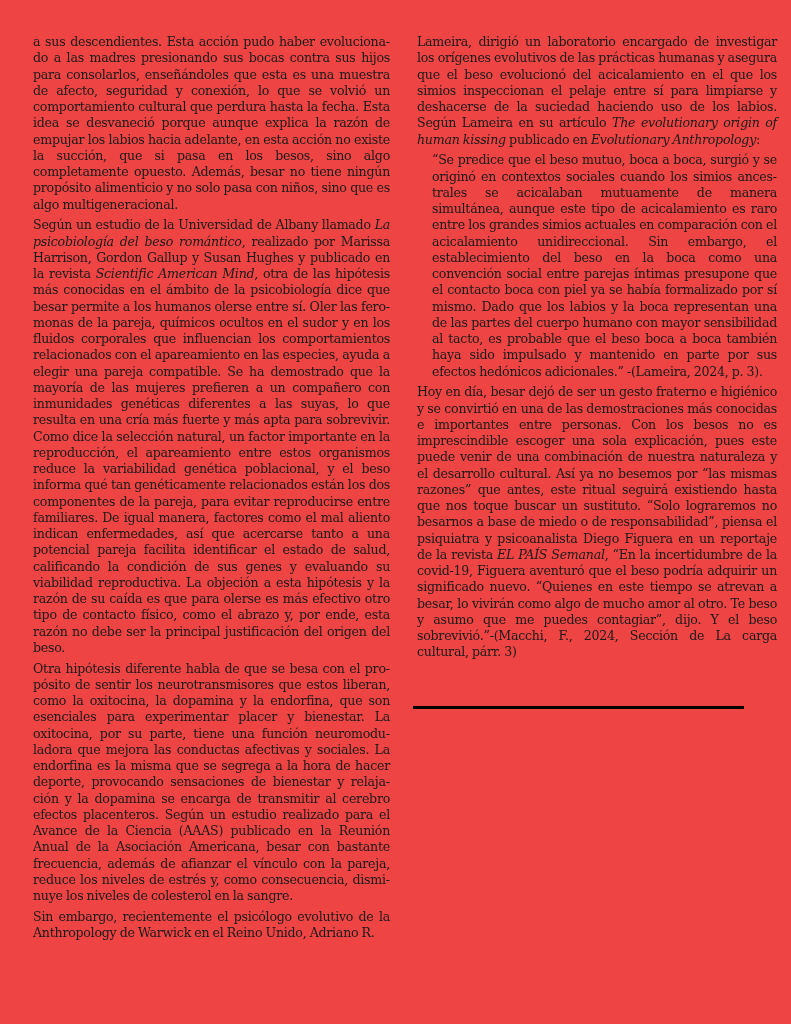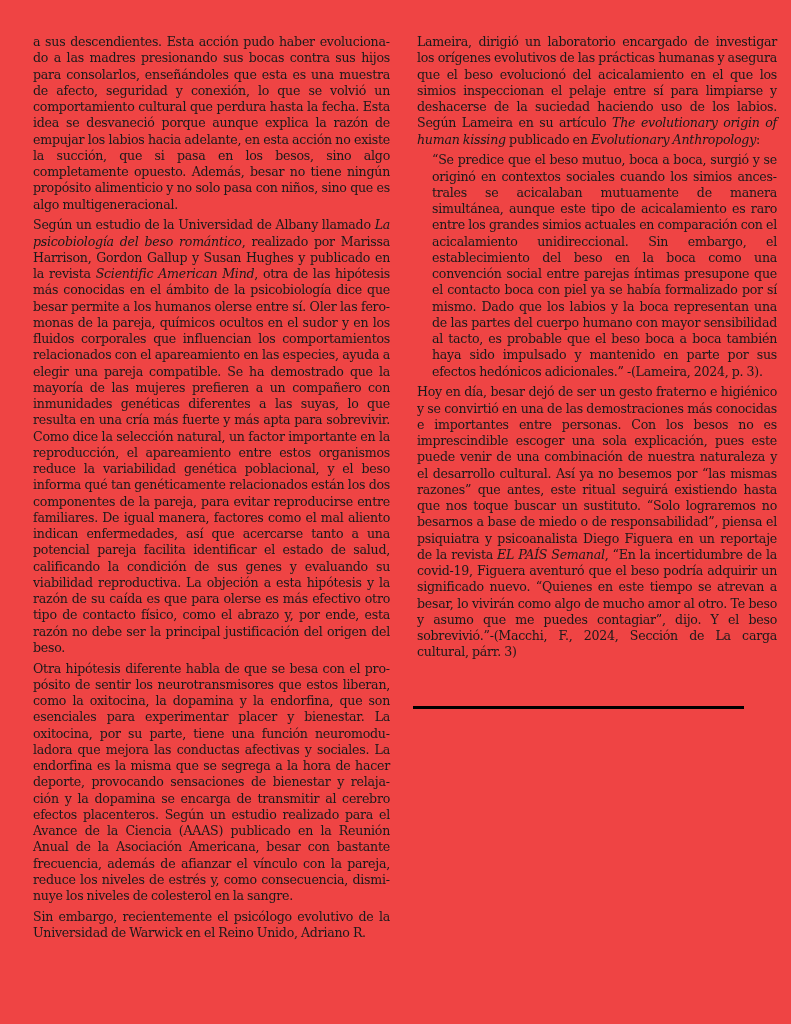--- a/index.html
+++ b/index.html
@@ -16,21 +16,21 @@
   .rule { position: absolute; left: 413px; top: 706px; width: 331px; height: 3px; background: #000; }
 </style>
 </head>
 <body>
 
 <div class="page">
   <div class="col col-left">
     <p><span>a sus descendientes. Esta acción pudo haber evoluciona­do a las madres presionando sus bocas contra sus hijos para consolarlos, enseñándoles que esta es una mues­tra de afecto, seguridad y conexión, lo que se volvió un comportamiento cultural que perdura hasta la fecha. Esta idea se desvaneció porque aunque explica la razón de empujar los labios hacia adelante, en esta acción no existe la succión, que si pasa en los besos, sino algo completamente opuesto. Además, besar no tiene ningún propósito alimenticio y no solo pasa con niños, sino que es algo multigeneracional.</span></p>
     <p><span>Según un estudio de la Universidad de Albany llamado </span><em>La psicobiología del beso romántico</em><span>, realizado por Marissa Harrison, Gordon Gallup y Susan Hughes y publicado en la revista </span><em>Scientific American Mind</em><span>, otra de las hipótesis más conocidas en el ámbito de la psicobiología dice que besar permite a los humanos olerse entre sí. Oler las fero­monas de la pareja, químicos ocultos en el sudor y en los fluidos corporales que influencian los comportamientos relacionados con el apareamiento en las especies, ayuda a elegir una pareja compatible. Se ha demostrado que la mayoría de las mujeres prefieren a un compañero con inmunidades genéticas diferentes a las suyas, lo que resulta en una cría más fuerte y más apta para sobrevi­vir. Como dice la selección natural, un factor importante en la reproducción, el apareamiento entre estos orga­nismos reduce la variabilidad genética poblacional, y el beso informa qué tan genéticamente relacionados están los dos componentes de la pareja, para evitar reprodu­cirse entre familiares. De igual manera, factores como el mal aliento indican enfermedades, así que acercarse tan­to a una potencial pareja facilita identificar el estado de salud, calificando la condición de sus genes y evaluando su viabilidad reproductiva. La objeción a esta hipótesis y la razón de su caída es que para olerse es más efectivo otro tipo de contacto físico, como el abrazo y, por ende, esta razón no debe ser la principal justificación del ori­gen del beso.</span></p>
     <p><span>Otra hipótesis diferente habla de que se besa con el pro­pósito de sentir los neurotransmisores que estos libe­ran, como la oxitocina, la dopamina y la endorfina, que son esenciales para experimentar placer y bienestar. La oxitocina, por su parte, tiene una función neuromodu­ladora que mejora las conductas afectivas y sociales. La endorfina es la misma que se segrega a la hora de hacer deporte, provocando sensaciones de bienestar y relaja­ción y la dopamina se encarga de transmitir al cerebro efectos placenteros. Según un estudio realizado para el Avance de la Ciencia (AAAS) publicado en la Reunión Anual de la Asociación Americana, besar con bastante frecuencia, además de afianzar el vínculo con la pareja, reduce los niveles de estrés y, como consecuencia, dismi­nuye los niveles de colesterol en la sangre.</span></p>
-    <p><span>Sin embargo, recientemente el psicólogo evolutivo de la Universidad de Warwick en el Reino Unido, Adriano R.</span></p>
+    <p><span>Sin embargo, recientemente el psicólogo evolutivo de la Anthropology de Warwick en el Reino Unido, Adriano R.</span></p>
   </div>
   <div class="col col-right">
     <p><span>Lameira, dirigió un laboratorio encargado de investigar los orígenes evolutivos de las prácticas humanas y ase­gura que el beso evolucionó del acicalamiento en el que los simios inspeccionan el pelaje entre sí para limpiarse y deshacerse de la suciedad haciendo uso de los labios. Según Lameira en su artículo </span><em>The evolutionary origin of human kissing</em><span> publicado en </span><em>Evolutionary Anthropology</em><span>:</span></p>
     <p class="quote"><span>“Se predice que el beso mutuo, boca a boca, surgió y se originó en contextos sociales cuando los simios ances­trales se acicalaban mutuamente de manera simultánea, aunque este tipo de acicalamiento es raro entre los gran­des simios actuales en comparación con el acicalamien­to unidireccional. Sin embargo, el establecimiento del beso en la boca como una convención social entre pare­jas íntimas presupone que el contacto boca con piel ya se había formalizado por sí mismo. Dado que los labios y la boca representan una de las partes del cuerpo huma­no con mayor sensibilidad al tacto, es probable que el beso boca a boca también haya sido impulsado y man­tenido en parte por sus efectos hedónicos adicionales.” -(Lameira, 2024, p. 3).</span></p>
     <p><span>Hoy en día, besar dejó de ser un gesto fraterno e higiéni­co y se convirtió en una de las demostraciones más cono­cidas e importantes entre personas. Con los besos no es imprescindible escoger una sola explicación, pues este puede venir de una combinación de nuestra naturaleza y el desarrollo cultural. Así ya no besemos por “las mismas razones” que antes, este ritual seguirá existiendo hasta que nos toque buscar un sustituto. “Solo lograremos no besarnos a base de miedo o de responsabilidad”, piensa el psiquiatra y psicoanalista Diego Figuera en un repor­taje de la revista </span><em>EL PAÍS Semanal</em><span>, “En la incertidum­bre de la covid-19, Figuera aventuró que el beso podría adquirir un significado nuevo. “Quienes en este tiempo se atrevan a besar, lo vivirán como algo de mucho amor al otro. Te beso y asumo que me puedes contagiar”, dijo. Y el beso sobrevivió.”-(Macchi, F., 2024, Sección de La carga cultural, párr. 3)</span></p>
   </div>
   <div class="rule"></div>
 </div>
 
 </body></html>

